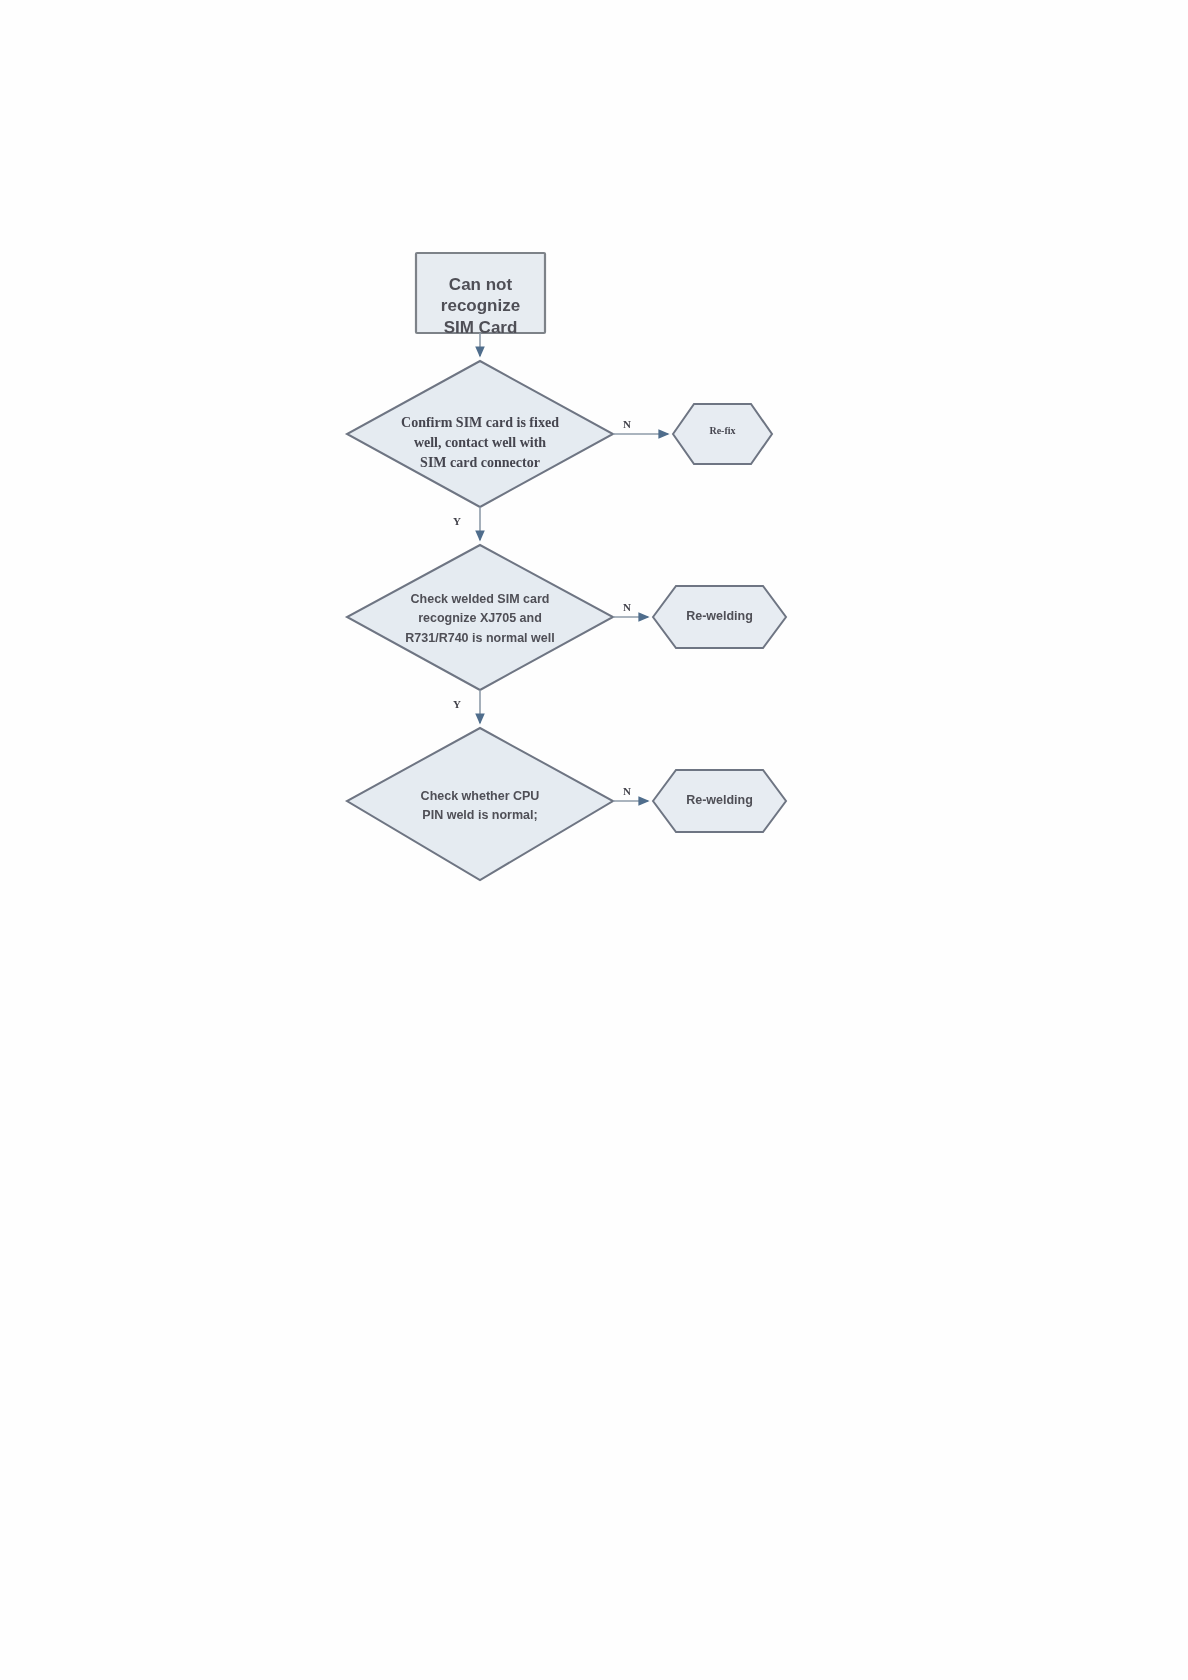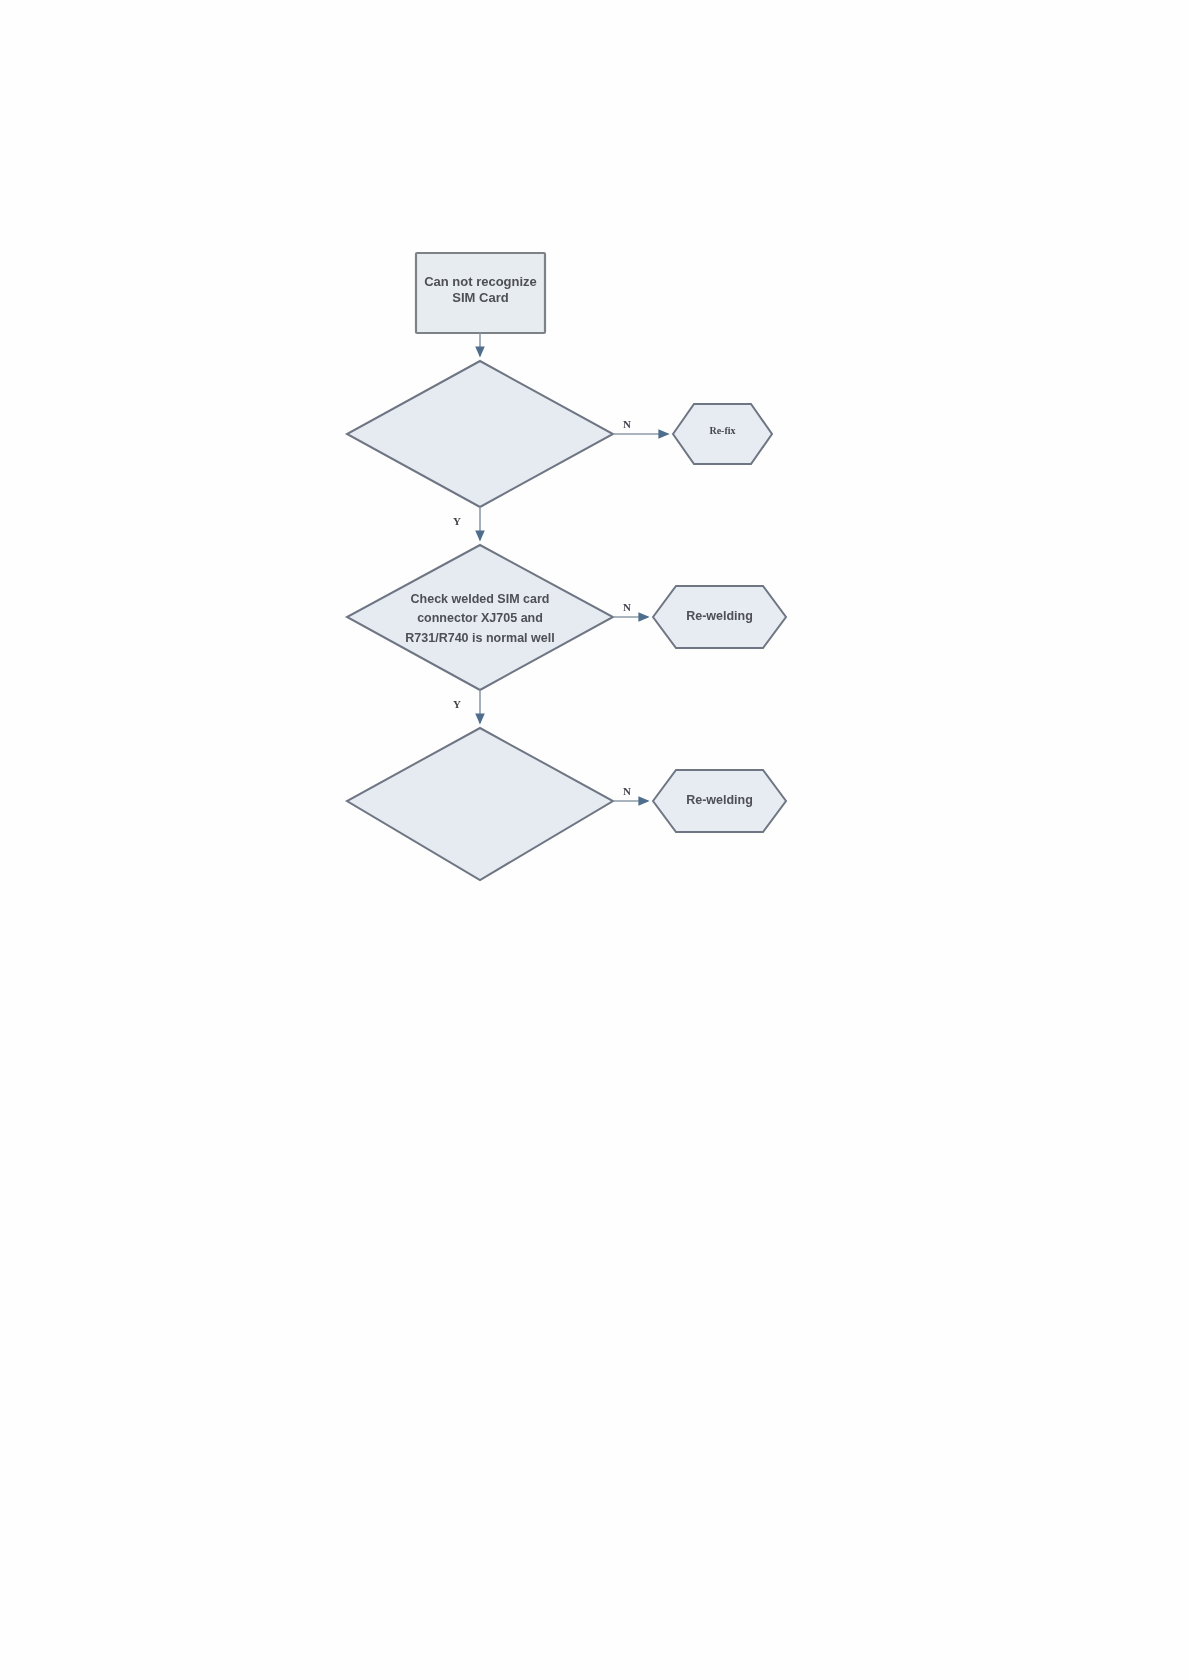--- a/index.html
+++ b/index.html
@@ -94,40 +94,49 @@
 
       <line x1="480" y1="507" x2="480" y2="540" stroke="#8d9aa8" stroke-width="1.6" marker-end="url(#arrowhead)"></line>
 
       <line x1="613" y1="617" x2="648" y2="617" stroke="#8d9aa8" stroke-width="1.6" marker-end="url(#arrowhead)"></line>
 
       <line x1="480" y1="690" x2="480" y2="723" stroke="#8d9aa8" stroke-width="1.6" marker-end="url(#arrowhead)"></line>
 
       <line x1="613" y1="801" x2="648" y2="801" stroke="#8d9aa8" stroke-width="1.6" marker-end="url(#arrowhead)"></line>
     </svg>
 
-    <div class="node-text sans-text" style="left:416px; top:274px; width:129px; font-size:13px;">
+    <div class="node-text sans-text" style="left:416px; top:274px; width:129px; font-size:17px;">
       <div>Can not recognize</div>
       <div>SIM Card</div>
     </div>
 
+    <div class="node-text serif-text" style="left:355px; top:413px; width:250px; font-size:14px; line-height:1.42;">
+      <div>Confirm SIM card is fixed</div>
+      <div>well, contact well with</div>
+      <div>SIM  card connector</div>
+    </div>
 
     <div class="node-text serif-text" style="left:673px; top:425px; width:99px; font-size:10px;">
       <div>Re-fix</div>
     </div>
 
     <div class="node-text sans-text" style="left:355px; top:590px; width:250px; font-size:12.5px; line-height:1.55;">
       <div>Check welded SIM  card</div>
-      <div>connector XJ705 and</div>
+      <div>recognize XJ705 and</div>
       <div>R731/R740 is normal well</div>
     </div>
 
     <div class="node-text sans-text" style="left:653px; top:609px; width:133px; font-size:12.5px;">
       <div>Re-welding</div>
     </div>
 
+    <div class="node-text sans-text" style="left:355px; top:787px; width:250px; font-size:12.5px; line-height:1.55;">
+      <div>Check whether CPU</div>
+      <div>PIN weld  is  normal;</div>
+    </div>
 
     <div class="node-text sans-text" style="left:653px; top:793px; width:133px; font-size:12.5px;">
       <div>Re-welding</div>
     </div>
 
     <div class="edge-label" style="left:623px; top:418px;">N</div>
 
     <div class="edge-label" style="left:453px; top:515px;">Y</div>
 
     <div class="edge-label" style="left:623px; top:601px;">N</div>

